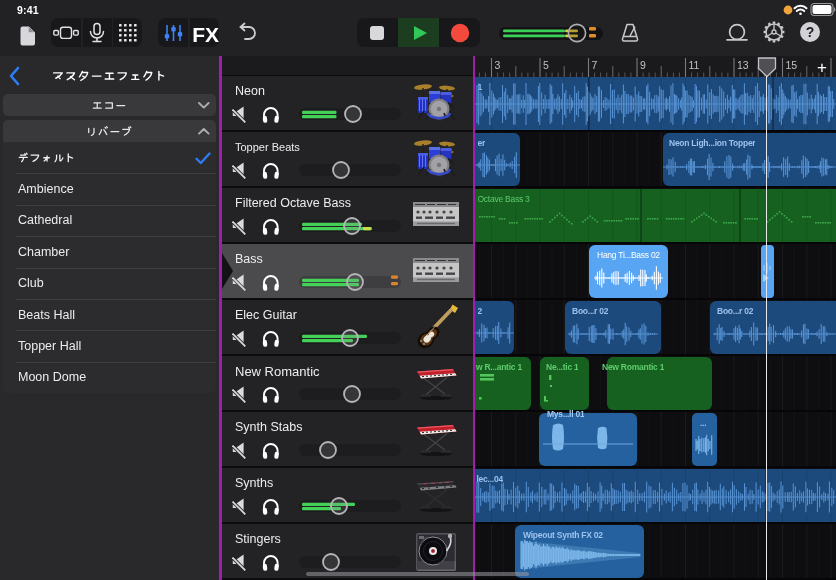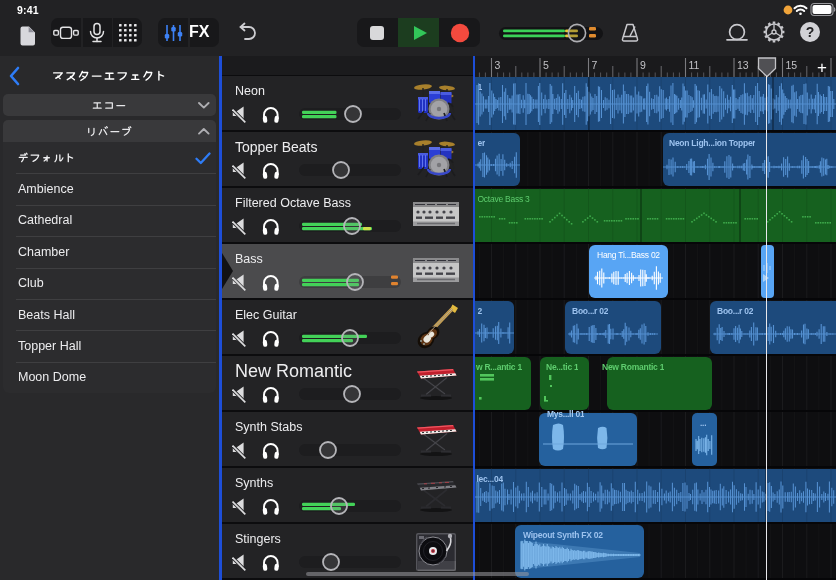--- a/index.html
+++ b/index.html
@@ -1,16 +1,16 @@
 <!DOCTYPE html>
 <html><head><meta charset="utf-8"><style>
 
 *{margin:0;padding:0;box-sizing:border-box}
 html,body{width:836px;height:580px;background:#000;overflow:hidden;font-family:"Liberation Sans",sans-serif;}
-#stage{position:relative;width:836px;height:580px;background:#1d4ed8;overflow:hidden}
+#stage{position:relative;width:836px;height:580px;background:#a21caf;overflow:hidden}
 .abs{position:absolute}
 
 </style></head><body>
 <div id="stage">
 <div class="abs" style="left:0;top:0;width:836px;height:56px;background:#222224"></div>
 <div class="abs" style="left:17px;top:4px;color:#fff;font-size:10.5px;font-weight:600;letter-spacing:0.2px">9:41</div>
 <svg width="60" height="20" viewBox="0 0 60 20" style="position:absolute;left:781px;top:0px">
 <circle cx="7" cy="10" r="4.4" fill="#f0a43a"></circle>
 <g stroke="#fff" fill="none" stroke-linecap="round">
  <path d="M13.5,8.2 A8.3,8.3 0 0 1 25.5,8.2" stroke-width="2"></path>
@@ -64,21 +64,21 @@
 <div class="abs" style="left:158px;top:18px;width:61px;height:29px;background:#18181a;border-radius:7px"></div>
 <div class="abs" style="left:188px;top:18px;width:1.5px;height:29px;background:#222224"></div>
 <svg width="20" height="18" viewBox="0 0 20 18" style="position:absolute;left:164px;top:24px">
       <path d="M3,1 V17" stroke="#3d82f6" stroke-width="1.6"></path>
       <rect x="0.7999999999999998" y="10" width="4.4" height="4.6" rx="1.3" fill="#3d82f6"></rect>
       <path d="M9.5,1 V17" stroke="#3d82f6" stroke-width="1.6"></path>
       <rect x="7.3" y="3" width="4.4" height="4.6" rx="1.3" fill="#3d82f6"></rect>
       <path d="M16,1 V17" stroke="#3d82f6" stroke-width="1.6"></path>
       <rect x="13.8" y="8" width="4.4" height="4.6" rx="1.3" fill="#3d82f6"></rect>
     </svg>
-<div class="abs" style="left:189px;top:23px;width:30px;height:20px;color:#fff;font-size:16px;font-weight:bold;text-align:left">FX</div>
+<div class="abs" style="left:189px;top:23px;width:30px;height:20px;color:#fff;font-size:21px;font-weight:bold;text-align:right">FX</div>
 <svg width="24" height="22" viewBox="0 0 24 22" style="position:absolute;left:236px;top:22px">
       <g stroke="#cdcdd1" fill="none" stroke-width="1.8" stroke-linecap="round">
 <path d="M5,5 L13,5 a6,6 0 0 1 0,12 L9,17"></path>
 <path d="M8.5,1.5 L4.5,5 L8.5,8.5"></path>
       </g>
     </svg>
 <div class="abs" style="left:357px;top:18px;width:123px;height:29px;background:#18181a;border-radius:7px"></div>
 <div class="abs" style="left:398px;top:18px;width:41px;height:29px;background:#1c3d1f"></div>
 <svg width="16" height="16" viewBox="0 0 16 16" style="position:absolute;left:369px;top:25px">
       <rect x="1" y="1" width="14" height="14" rx="3" fill="#d8d8da"></rect>
@@ -264,21 +264,21 @@
 <rect x="6" y="18" width="10" height="2.5" fill="#4a5ce0"></rect>
 <path d="M7.5,20 v12 M10.5,20 v13 M13.5,20 v12" stroke="#5f74ee" stroke-width="1"></path>
 <circle cx="27" cy="30" r="10.5" fill="#808084"></circle>
 <circle cx="27" cy="30" r="8.3" fill="#a2a2a6"></circle>
 <circle cx="27" cy="30" r="2.2" fill="#77777b"></circle>
 <path d="M36,24 q4,1 5,4 M12,32 l-6,8 M18,34 l-4,8 M38,33 l5,8 M32,34 l3,8" stroke="#1c1c1e" stroke-width="1.6" fill="none"></path>
 <path d="M16,34 a11,5 0 0 0 22,0" fill="none" stroke="#3848c8" stroke-width="2.4"></path>
 </g>
     </svg>
 <div class="abs" style="left:222px;top:132px;width:251px;height:54px;background:#232325"></div>
-<div class="abs" style="left:235px;top:141px;color:#ededef;font-size:14px;line-height:13px">Topper Beats</div>
+<div class="abs" style="left:235px;top:141px;color:#ededef;font-size:11px;line-height:13px">Topper Beats</div>
 <svg width="16" height="17" viewBox="0 0 16 17" style="position:absolute;left:231.5px;top:162px">
       <g>
         <path d="M0.8,5.6 H4.4 L11.6,0.6 V15 L4.4,10 H0.8 z" fill="#dcdcde"></path>
 <path d="M0.2,3.2 L13.6,16.6" stroke="#232325" stroke-width="3.4"></path>
 <path d="M0.5,3.5 L13.3,16.3" stroke="#dcdcde" stroke-width="1.7"></path>
       </g>
     </svg>
 <svg width="18" height="18" viewBox="0 0 18 18" style="position:absolute;left:262px;top:161.5px">
       <g fill="none" stroke="#ffffff" stroke-width="1.9">
 <path d="M2,13 V8.8 a6.8,6.8 0 0 1 13.6,0 V13"></path>
@@ -446,21 +446,21 @@
 <ellipse cx="19.5" cy="31.5" rx="3" ry="2.4" fill="#e9e5da" transform="rotate(-45 19.5 31.5)"></ellipse>
 <ellipse cx="15.2" cy="35.8" rx="4" ry="3.3" fill="#e9e5da" transform="rotate(-45 15.2 35.8)"></ellipse>
 <path d="M40,6 L14,33" stroke="#d8d0c0" stroke-width="0.7"></path>
 <g fill="#9aa">
           <circle cx="12" cy="41" r="0.9"></circle>
           <circle cx="9" cy="38" r="0.9"></circle>
         </g>
 </g>
     </svg>
 <div class="abs" style="left:222px;top:356px;width:251px;height:54px;background:#232325"></div>
-<div class="abs" style="left:235px;top:365px;color:#ededef;font-size:18px;line-height:13px">New Romantic</div>
+<div class="abs" style="left:235px;top:365px;color:#ededef;font-size:13px;line-height:13px">New Romantic</div>
 <svg width="16" height="17" viewBox="0 0 16 17" style="position:absolute;left:231.5px;top:386px">
       <g>
         <path d="M0.8,5.6 H4.4 L11.6,0.6 V15 L4.4,10 H0.8 z" fill="#dcdcde"></path>
 <path d="M0.2,3.2 L13.6,16.6" stroke="#232325" stroke-width="3.4"></path>
 <path d="M0.5,3.5 L13.3,16.3" stroke="#dcdcde" stroke-width="1.7"></path>
       </g>
     </svg>
 <svg width="18" height="18" viewBox="0 0 18 18" style="position:absolute;left:262px;top:385.5px">
       <g fill="none" stroke="#ffffff" stroke-width="1.9">
 <path d="M2,13 V8.8 a6.8,6.8 0 0 1 13.6,0 V13"></path>

